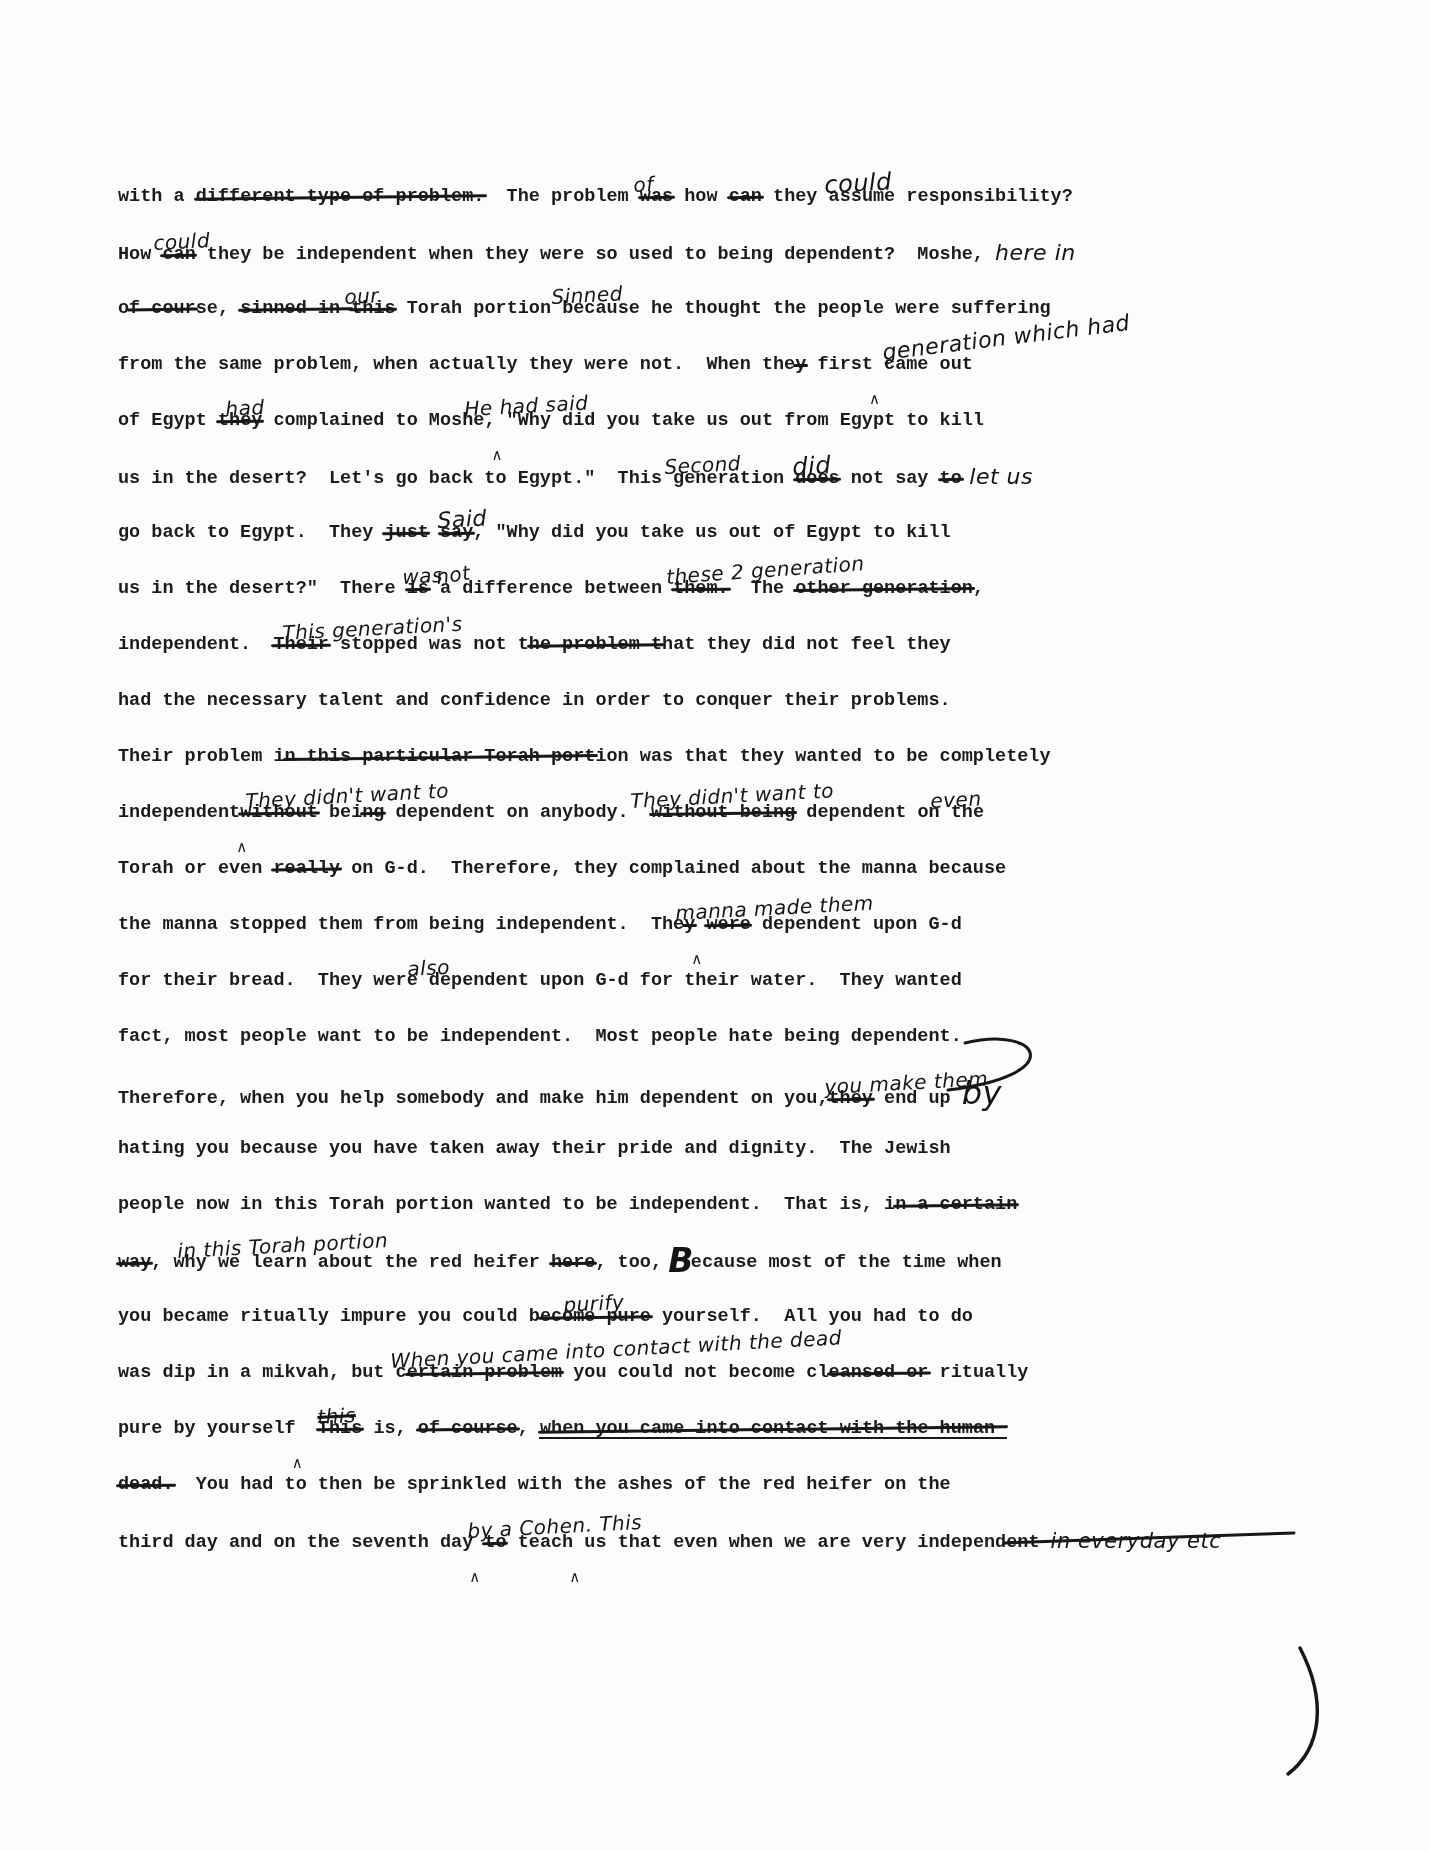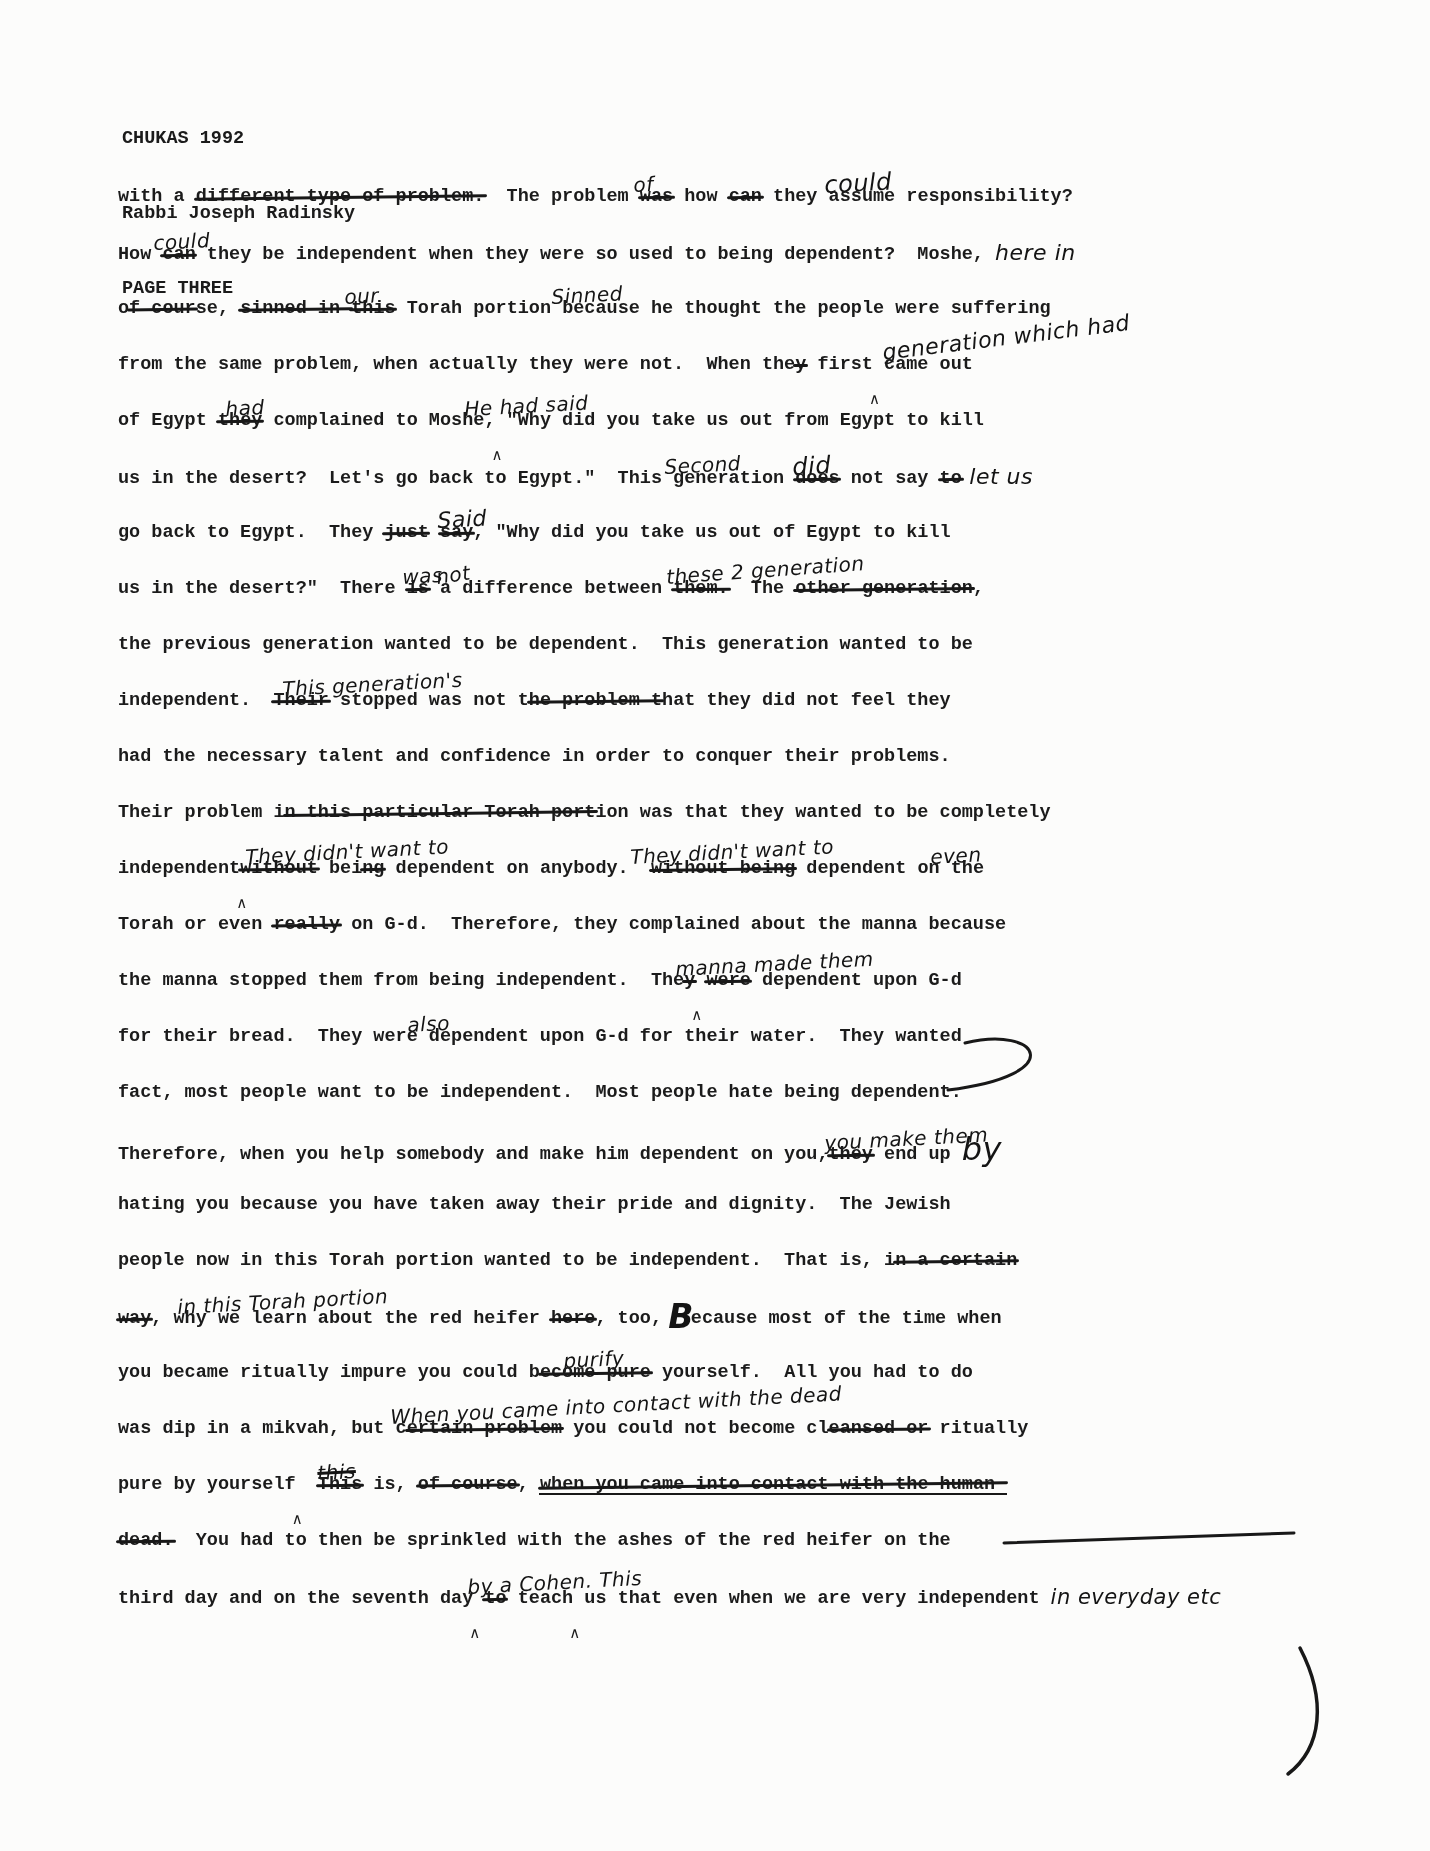--- a/index.html
+++ b/index.html
@@ -40,36 +40,30 @@
     border-radius:50%;text-align:center;line-height:19px;font-size:18px;
     vertical-align:-5px;margin:0 1px;
   }
   .strokes{position:absolute;left:0;top:0;pointer-events:none;}
 </style>
 </head>
 <body>
 
 <div class="page">
 
-  <div class="header">
-    <div>CHUKAS 1992</div>
-    <div>Rabbi Joseph Radinsky</div>
-    <div>PAGE THREE</div>
-  </div>
 
   <div class="doc-body" id="docBody">
       <div class="line"><span class="typed">with a </span><span class="typed strike">different type of problem.</span><span class="typed">  The problem </span><span class="anchor"><span class="hw above" style="left: -6px;">of</span></span><span class="typed strike">was</span><span class="typed"> how </span><span class="typed strike">can</span><span class="typed"> they </span><span class="anchor"><span class="hw above" style="left: -4px; font-size: 24px;">could</span></span><span class="typed">assume responsibility?</span></div>
       <div class="line"><span class="typed">How </span><span class="anchor"><span class="hw above" style="left: -8px;">could</span></span><span class="typed strike">can</span><span class="typed"> they be independent when they were so used to being dependent?  Moshe, </span><span class="hw inlinehw" style="font-size: 22px;">here in</span></div>
       <div class="line"><span class="typed">o</span><span class="typed strike">f cour</span><span class="typed">se, </span><span class="typed strike">sinned in </span><span class="anchor"><span class="hw above" style="left: -6px;">our</span></span><span class="typed strike">this</span><span class="typed"> Torah portion </span><span class="anchor"><span class="hw above" style="left: -10px;">Sinned</span></span><span class="typed">because he thought the people were suffering</span></div>
       <div class="line"><span class="typed">from the same problem, when actually they were not.  When the</span><span class="typed strike">y</span><span class="typed"> first</span><span class="anchor"><span class="caret">∧</span></span><span class="typed"> </span><span class="anchor"><span class="hw above" style="font-size: 22px; transform: rotate(-7deg);">generation which had</span></span><span class="typed">came out</span></div>
       <div class="line"><span class="typed">of Egypt </span><span class="anchor"><span class="hw above" style="left: 8px;">had</span></span><span class="typed strike">they</span><span class="typed"> complained to Moshe,</span><span class="anchor"><span class="caret">∧</span></span><span class="typed"> </span><span class="anchor"><span class="hw above" style="left: -42px;">He had said</span></span><span class="typed">"Why did you take us out from Egypt to kill</span></div>
       <div class="line"><span class="typed">us in the desert?  Let's go back to Egypt."  This </span><span class="anchor"><span class="hw above" style="left: -8px;">Second</span></span><span class="typed">generation </span><span class="anchor"><span class="hw above" style="left: -2px; font-size: 24px;">did</span></span><span class="typed strike">does</span><span class="typed"> not say </span><span class="typed strike">to</span><span class="hw inlinehw" style="font-size: 22px;"> let us</span></div>
       <div class="line"><span class="typed">go back to Egypt.  They </span><span class="typed strike">just</span><span class="typed"> </span><span class="anchor"><span class="hw above" style="left: -2px; font-size: 22px;">Said</span></span><span class="typed strike">say</span><span class="typed">, "Why did you take us out of Egypt to kill</span></div>
       <div class="line"><span class="typed">us in the desert?"  There </span><span class="anchor"><span class="hw above" style="left: -4px;">was</span></span><span class="typed strike">is</span><span class="typed"> </span><span class="anchor"><span class="hw above" style="left: -2px; transform: rotate(-8deg);">not</span></span><span class="typed">a difference between </span><span class="anchor"><span class="hw above" style="left: -6px; transform: rotate(-4deg);">these 2 generation</span></span><span class="typed strike">them.</span><span class="typed">  The </span><span class="typed strike">other generation</span><span class="typed">,</span></div>
-      <div class="line"><span class="typed">the previous generation wanted to be dependent.  This generation wanted to be</span></div>
       <div class="line"><span class="typed">independent.  </span><span class="anchor"><span class="hw above" style="left: 10px;">This generation's</span></span><span class="typed strike">Their</span><span class="typed"> stopped was not t</span><span class="typed strike">he problem t</span><span class="typed">hat they did not feel they</span></div>
       <div class="line"><span class="typed">had the necessary talent and confidence in order to conquer their problems.</span></div>
       <div class="line"><span class="typed">Their problem i</span><span class="typed strike">n this particular Torah port</span><span class="typed">ion was that they wanted to be completely</span></div>
       <div class="line"><span class="typed">independent</span><span class="anchor"><span class="caret">∧</span></span><span class="anchor"><span class="hw above" style="left: 6px;">They didn't want to</span></span><span class="typed strike">without</span><span class="typed"> bei</span><span class="typed strike">ng</span><span class="typed"> dependent on anybody.  </span><span class="anchor"><span class="hw above" style="left: -20px;">They didn't want to</span></span><span class="typed strike">without being</span><span class="typed"> dependent </span><span class="anchor"><span class="hw above" style="left: 14px;">even</span></span><span class="typed">on the</span></div>
       <div class="line"><span class="typed">Torah or even </span><span class="typed strike">really</span><span class="typed"> on G-d.  Therefore, they complained about the manna because</span></div>
       <div class="line"><span class="typed">the manna stopped them from being independent.  The</span><span class="typed strike">y</span><span class="anchor"><span class="caret">∧</span></span><span class="typed"> </span><span class="anchor"><span class="hw above" style="left: -30px;">manna made them</span></span><span class="typed strike">were</span><span class="typed"> dependent upon G-d</span></div>
       <div class="line"><span class="typed">for their bread.  They were</span><span class="anchor"><span class="hw above" style="left: -10px;">also</span></span><span class="typed"> dependent upon G-d for their water.  They wanted</span></div>
       <div class="line"><span class="typed">fact, most people want to be independent.  Most people hate being dependent.</span></div>
       <div class="line"><span class="typed">Therefore, when you help somebody and make him dependent on you,</span><span class="anchor"><span class="hw above" style="left: -4px;">you make them</span></span><span class="typed strike">they</span><span class="typed"> end up </span><span class="hw inlinehw" style="font-size: 32px;">by</span></div>
       <div class="line"><span class="typed">hating you because you have taken away their pride and dignity.  The Jewish</span></div>

